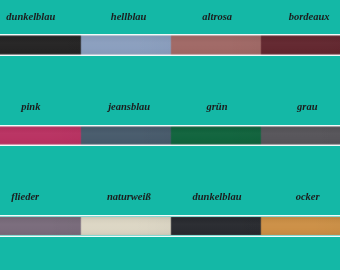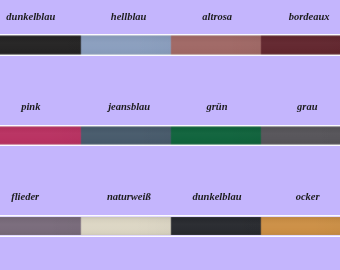--- a/index.html
+++ b/index.html
@@ -1,19 +1,19 @@
 <!DOCTYPE html>
 <html><head>
 <meta charset="utf-8">
 <title>Farbkarte</title>
 <style>
   html,body{margin:0;padding:0;background:#ffffff;}
   body{width:340px;height:270px;overflow:hidden;
        font-family:"Liberation Serif","DejaVu Serif",serif;}
-  #chart{position:relative;width:340px;height:270px;background:#c4b5fd;}
+  #chart{position:relative;width:340px;height:270px;background:#14b8a6;}
 
   .swatch-row{position:absolute;left:0;width:340px;height:20px;}
   #chart{overflow:hidden;}
   .swatch-row.r0{top:35.0px;height:19.55px;}
   .swatch-row.r1{top:125.9px;height:19.15px;}
   .swatch-row.r2{top:216.76px;height:18.4px;}
 
   .label-row{position:absolute;left:0;width:340px;height:0;}
   .label-row.r0{top:16.7px;}
   .label-row.r1{top:107.0px;}

